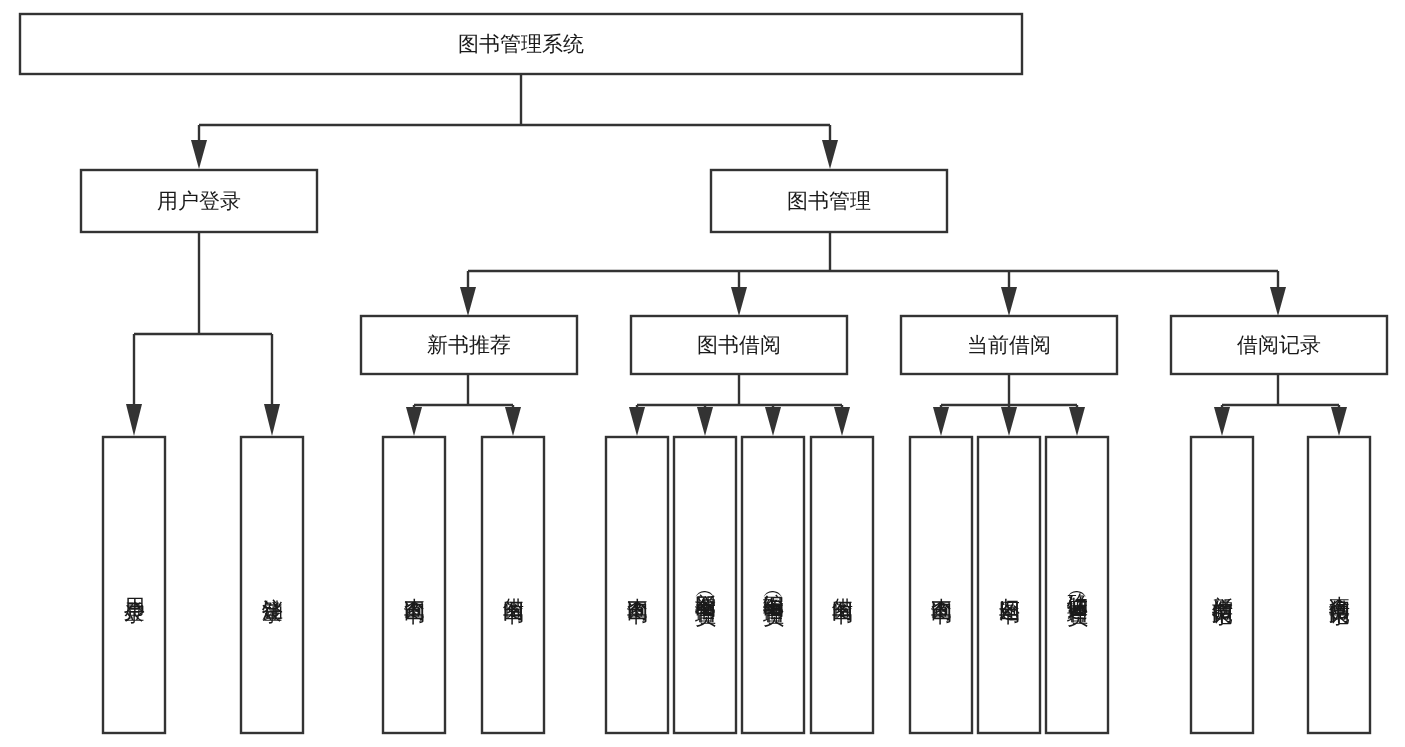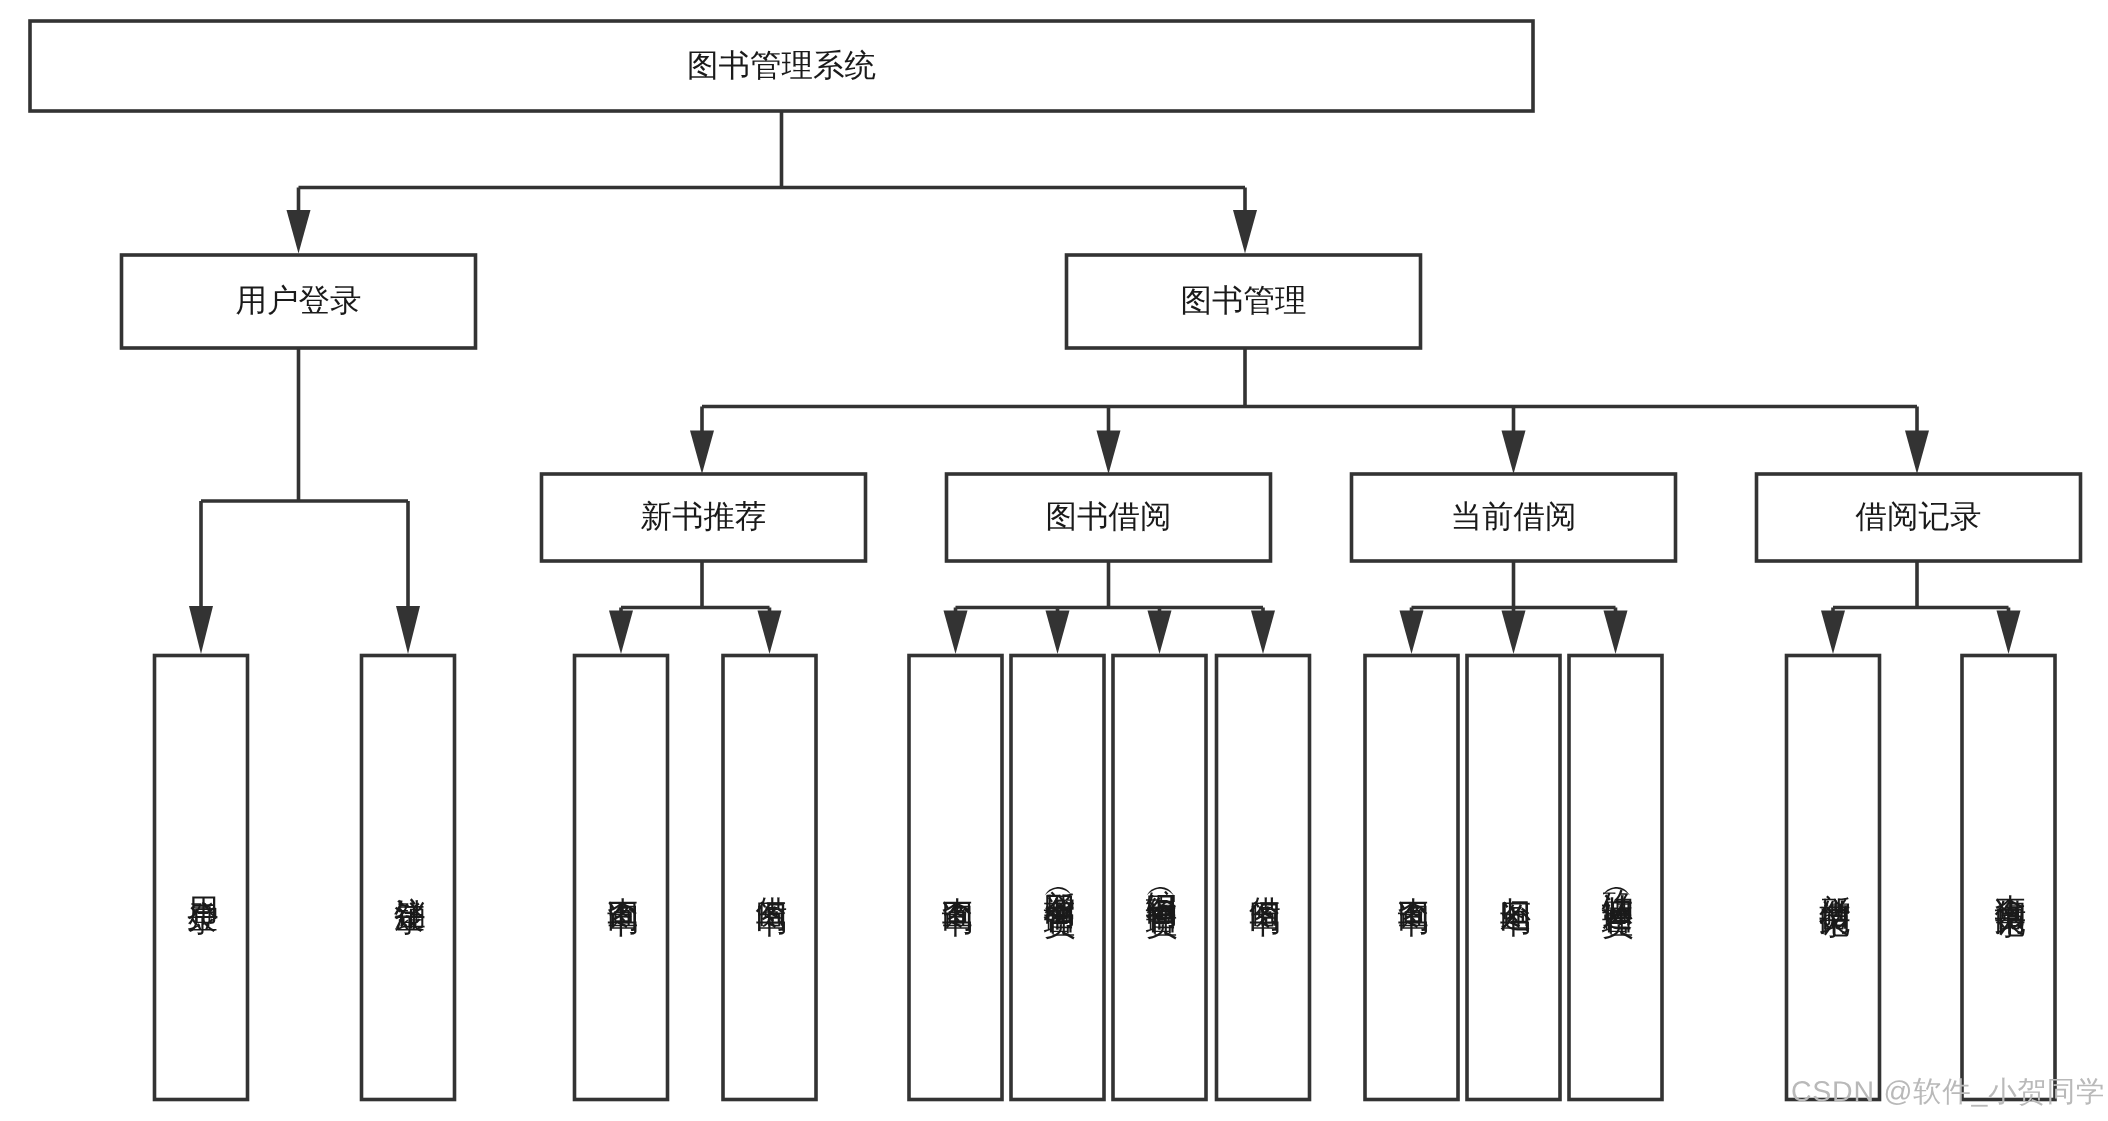--- a/index.html
+++ b/index.html
@@ -211,15 +211,14 @@
   <div class="vlabel" style="left:742px; top:437px; width:62px; height:296px;">编辑图书（管理员）</div>
   <div class="vlabel" style="left:811px; top:437px; width:62px; height:296px;">借阅图书</div>
 
   <div class="vlabel" style="left:910px; top:437px; width:62px; height:296px;">查询图书</div>
   <div class="vlabel" style="left:978px; top:437px; width:62px; height:296px;">归还图书</div>
   <div class="vlabel" style="left:1046px; top:437px; width:62px; height:296px;">确认归还（管理员）</div>
 
   <div class="vlabel" style="left:1191px; top:437px; width:62px; height:296px;">新增借阅记录</div>
   <div class="vlabel" style="left:1308px; top:437px; width:62px; height:296px;">查询借阅记录</div>
 
-  <div class="watermark" style="left:1194px; top:715px;">CSDN @软件_小贺同学</div>
 
 </div>
 
 </body></html>

